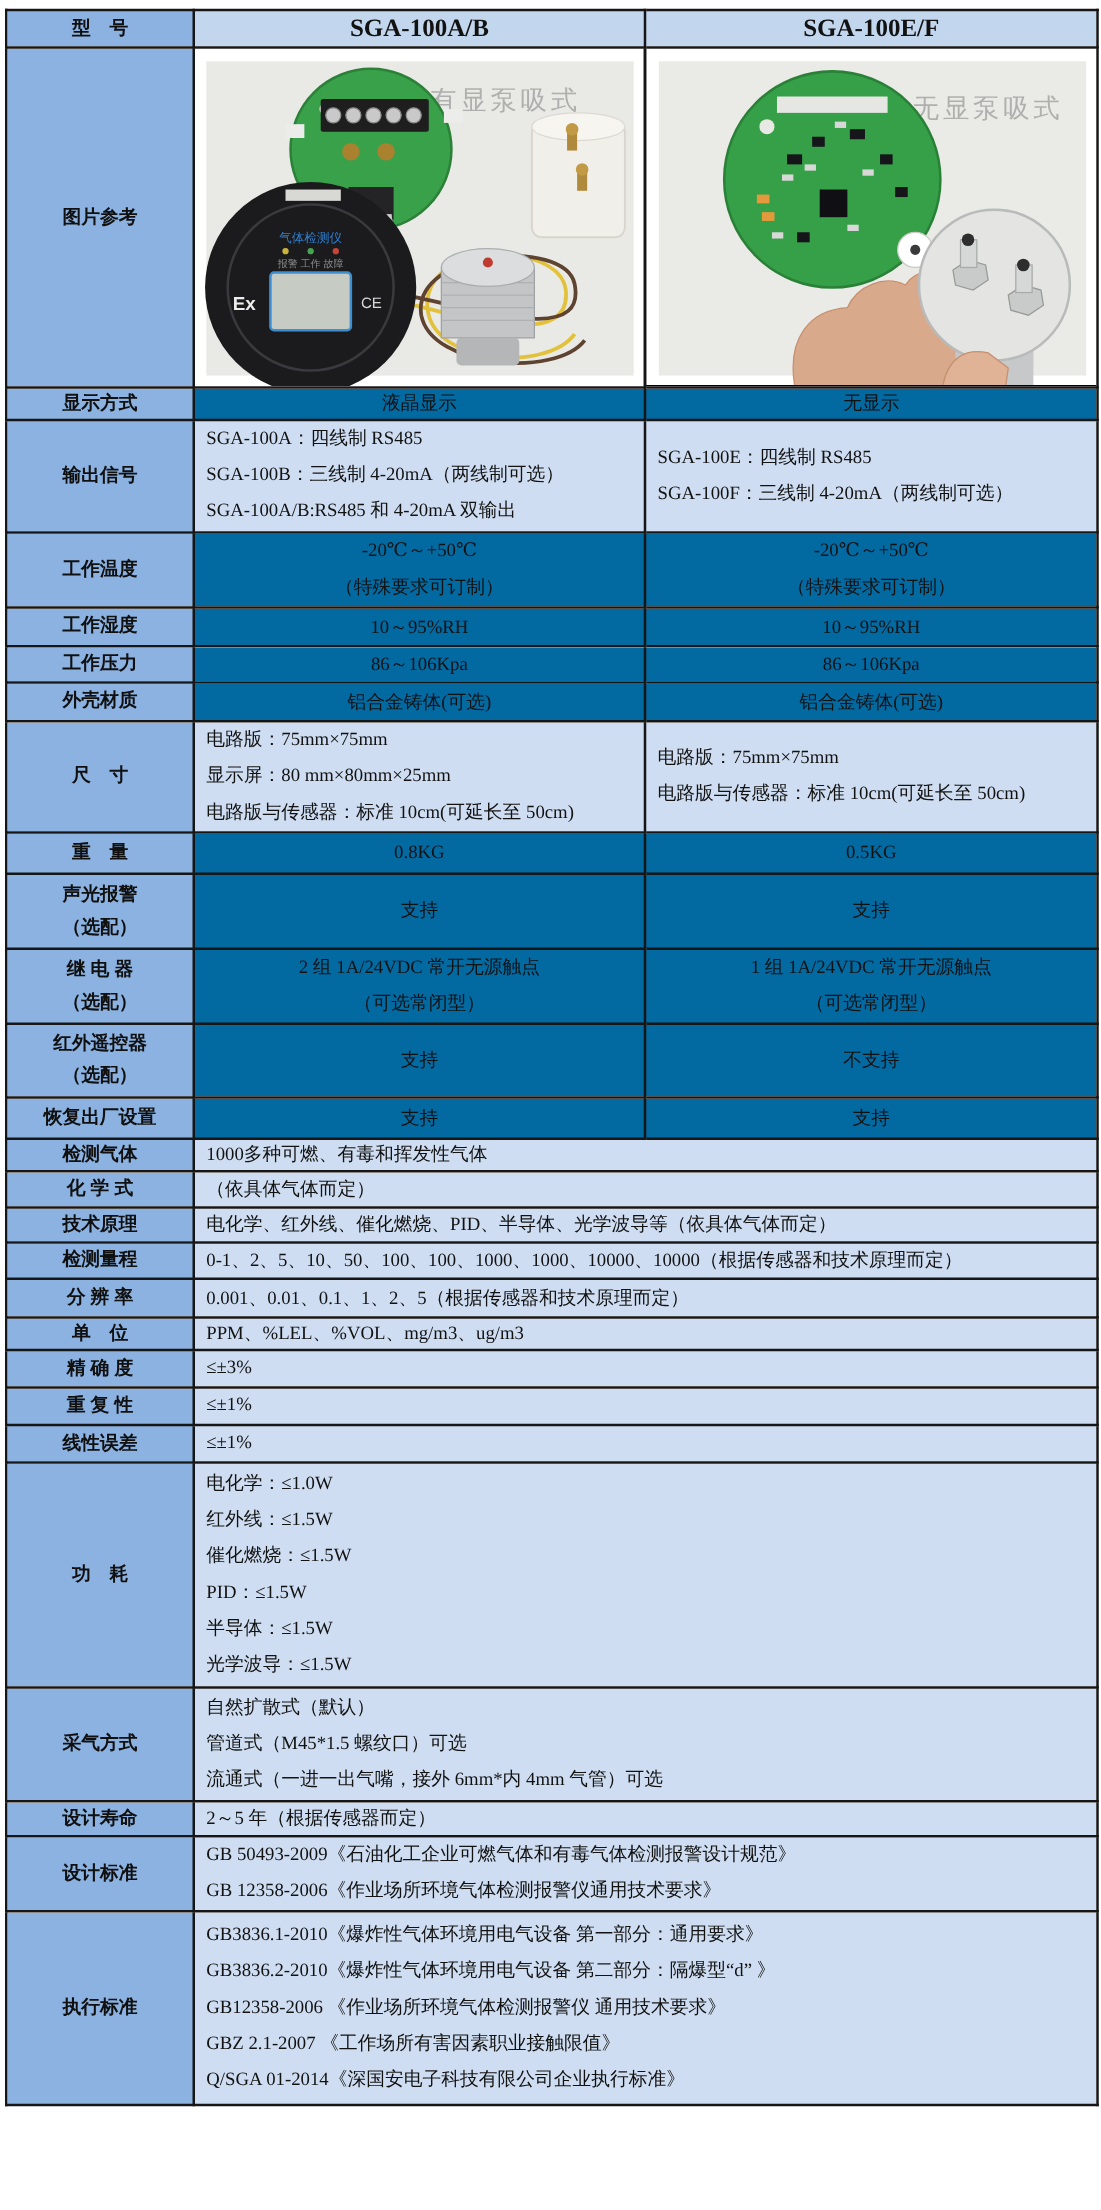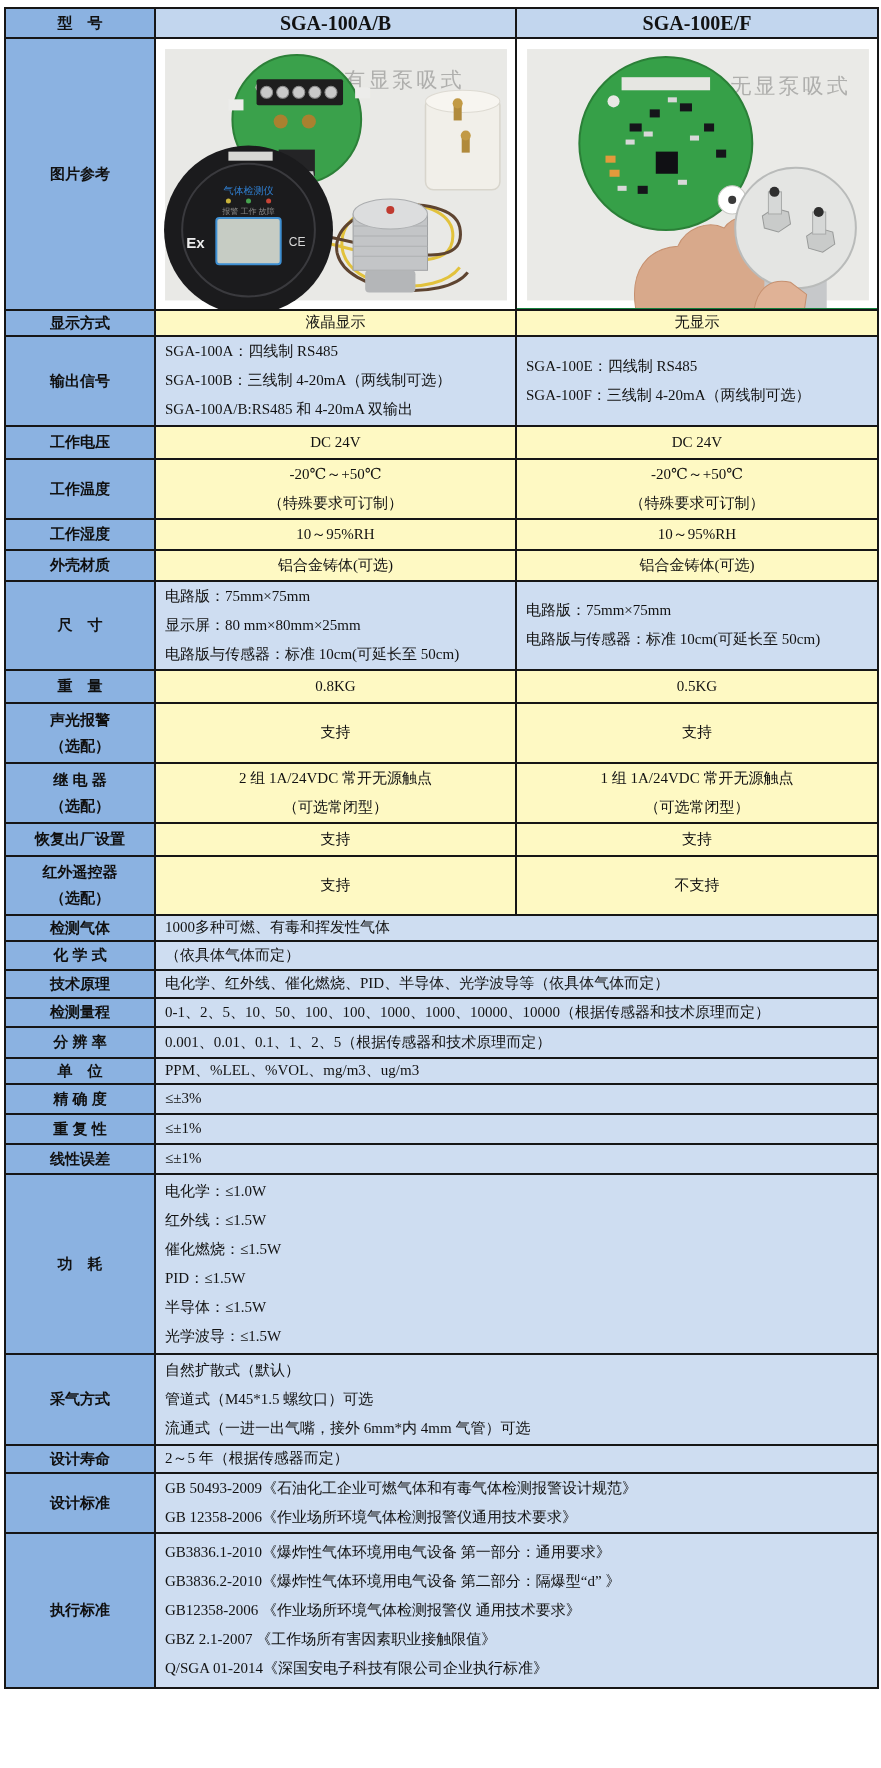--- a/index.html
+++ b/index.html
@@ -18,23 +18,23 @@
   }
   td.lbl{
     background:#8BB2E1;
     font-family:"Liberation Sans","DejaVu Sans",sans-serif;
     font-weight:bold;text-align:center;font-size:15px;line-height:24px;
     color:#101010;
   }
   td.hmodel{
     background:#C2D6EE;text-align:center;font-weight:bold;font-size:20px;
   }
-  td.c{background:#fef9c3;text-align:center;}
+  td.c{background:#0369a1;text-align:center;}
   td.l{background:#CEDDF1;text-align:left;padding-left:9px;}
-  td.photocell{background:#15803d;}
+  td.photocell{background:#000000;}
   .ml div{line-height:29px;}
   .lbl2 div{line-height:26px;}
   .photo-wrap{position:relative;width:100%;height:100%;background:#fff;}
   .photo-wrap svg{display:block;width:100%;height:100%;}
   svg text{font-family:"Liberation Sans","DejaVu Sans",sans-serif;}
 </style>
 </head>
 <body>
 
 <table class="spec">
@@ -180,44 +180,44 @@
       <div>SGA-100A：四线制 RS485</div>
       <div>SGA-100B：三线制 4-20mA（两线制可选）</div>
       <div>SGA-100A/B:RS485 和 4-20mA 双输出</div>
     </td>
     <td class="l ml">
       <div>SGA-100E：四线制 RS485</div>
       <div>SGA-100F：三线制 4-20mA（两线制可选）</div>
     </td>
   </tr>
 
-  <tr style="height:33px">
-    <td class="lbl">工作电压</td>
-    <td class="c">DC 24V</td>
-    <td class="c">DC 24V</td>
-  </tr>
 
   <tr style="height:56px">
     <td class="lbl">工作温度</td>
     <td class="c ml">
       <div>-20℃～+50℃</div>
       <div>（特殊要求可订制）</div>
     </td>
     <td class="c ml">
       <div>-20℃～+50℃</div>
       <div>（特殊要求可订制）</div>
     </td>
   </tr>
 
   <tr style="height:31px">
     <td class="lbl">工作湿度</td>
     <td class="c">10～95%RH</td>
     <td class="c">10～95%RH</td>
   </tr>
 
+  <tr style="height:29px">
+    <td class="lbl">工作压力</td>
+    <td class="c">86～106Kpa</td>
+    <td class="c">86～106Kpa</td>
+  </tr>
 
   <tr style="height:31px">
     <td class="lbl">外壳材质</td>
     <td class="c">铝合金铸体(可选)</td>
     <td class="c">铝合金铸体(可选)</td>
   </tr>
 
   <tr style="height:88px">
     <td class="lbl">尺　寸</td>
     <td class="l ml">
@@ -254,33 +254,33 @@
     <td class="c ml">
       <div>2 组 1A/24VDC 常开无源触点</div>
       <div>（可选常闭型）</div>
     </td>
     <td class="c ml">
       <div>1 组 1A/24VDC 常开无源触点</div>
       <div>（可选常闭型）</div>
     </td>
   </tr>
 
-  <tr style="height:33px">
-    <td class="lbl">恢复出厂设置</td>
-    <td class="c">支持</td>
-    <td class="c">支持</td>
-  </tr>
-
   <tr style="height:59px">
     <td class="lbl lbl2">
       <div>红外遥控器</div>
       <div>（选配）</div>
     </td>
     <td class="c">支持</td>
     <td class="c">不支持</td>
+  </tr>
+
+  <tr style="height:33px">
+    <td class="lbl">恢复出厂设置</td>
+    <td class="c">支持</td>
+    <td class="c">支持</td>
   </tr>
 
   <tr style="height:19px">
     <td class="lbl">检测气体</td>
     <td class="l" colspan="2">1000多种可燃、有毒和挥发性气体</td>
   </tr>
   <tr style="height:29px">
     <td class="lbl">化 学 式</td>
     <td class="l" colspan="2">（依具体气体而定）</td>
   </tr>

